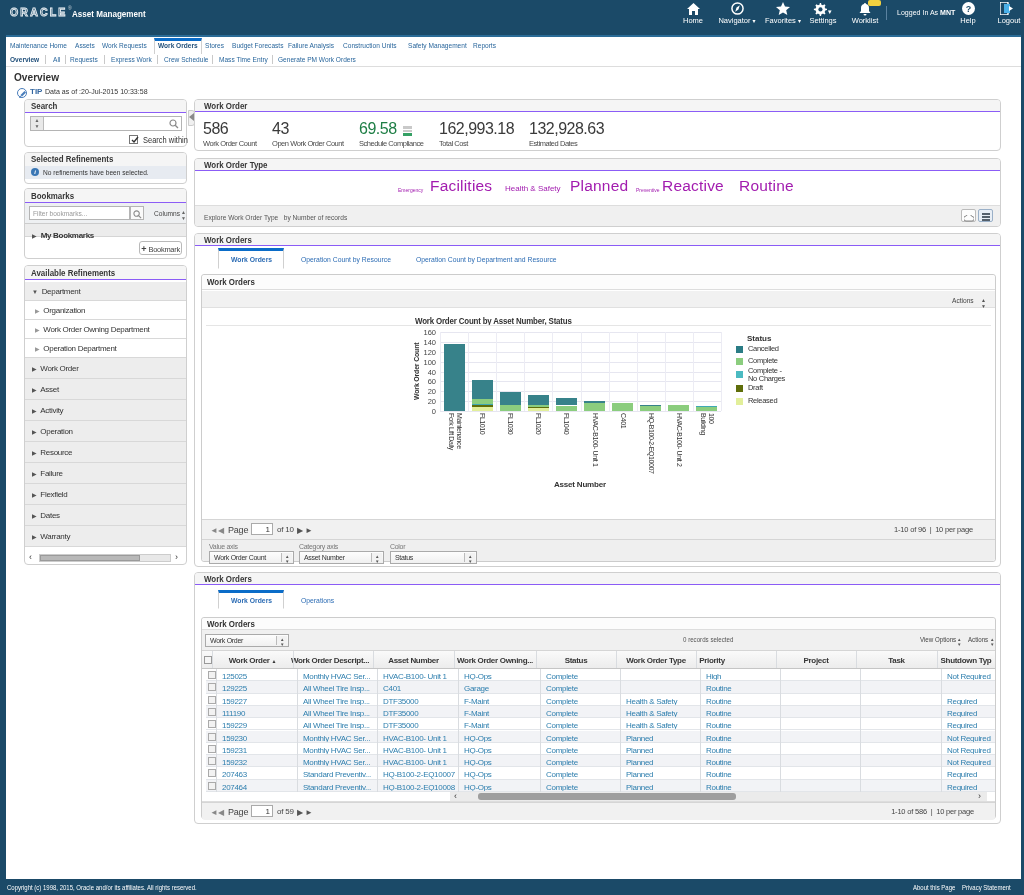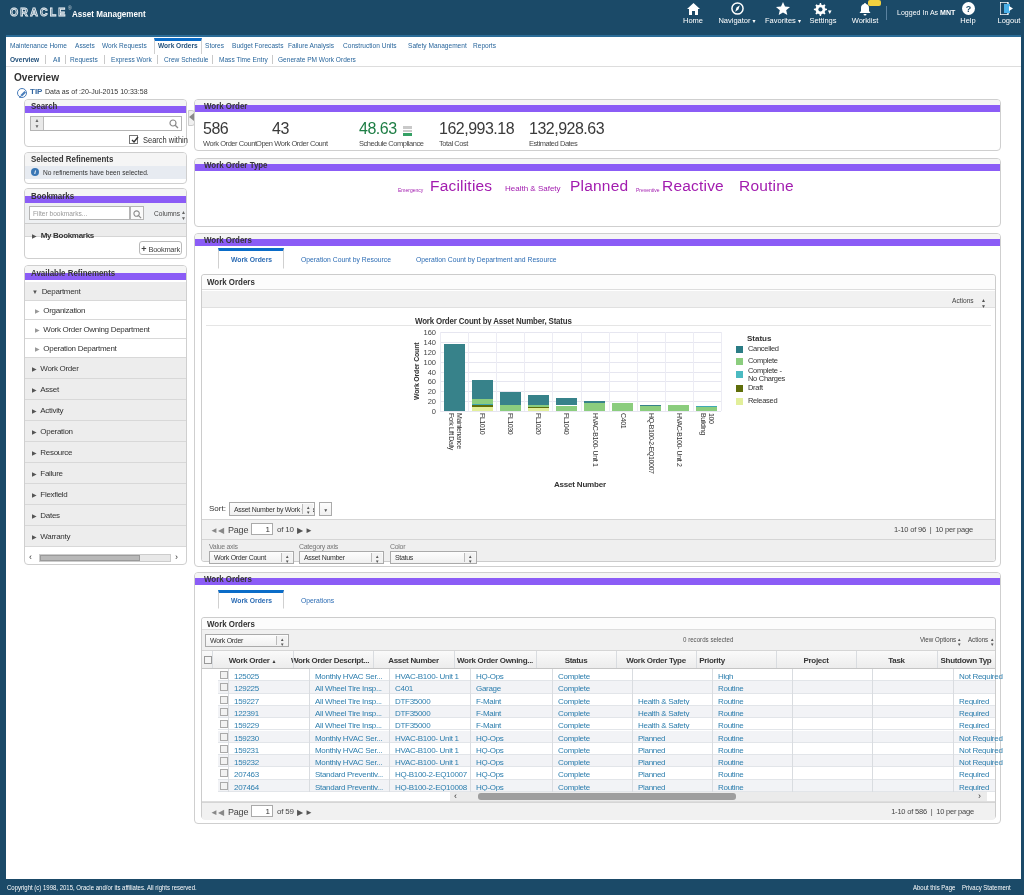--- a/index.html
+++ b/index.html
@@ -1,21 +1,21 @@
 <!DOCTYPE html>
 <html><head>
 <meta charset="utf-8">
 <style>
 *{margin:0;padding:0;box-sizing:border-box}
 html,body{width:1024px;height:895px;overflow:hidden}
 body{font-family:"Liberation Sans",sans-serif;position:relative;background:#fff;color:#333}
 .abs{position:absolute}
 .sx88{transform:scaleX(0.88);transform-origin:0 50%;white-space:nowrap;display:inline-block}
 .panel{position:absolute;border:1px solid #cfcfcf;border-radius:4px;background:#fff}
-.phead{position:absolute;left:0;right:0;top:0;background:#f5f5f5;border-bottom:7px solid #8b5cf6;border-radius:3px 3px 0 0;font-weight:bold;color:#363636}
+.phead{position:absolute;left:0;right:0;top:0;background:#f5f5f5;border-bottom:1px solid #8b5cf6;border-radius:3px 3px 0 0;font-weight:bold;color:#363636}
 .vlab{position:absolute;font-size:7px;letter-spacing:-0.4px;color:#333;line-height:8px;white-space:nowrap;transform:rotate(90deg);transform-origin:0 0}
 .hlab{color:#fff;font-size:7.5px;text-align:center}
 .ntab{top:41px;font-size:8px;color:#29669c}
 .ntab>*,.ntab{white-space:nowrap}
 .ntab{transform-origin:0 50%}
 .stab{top:55px;font-size:8px;color:#29669c;white-space:nowrap}
 .ssep{top:55px;width:1px;height:9px;background:#c9c9c9}
 .ntab,.stab{transform:scaleX(0.82);transform-origin:0 0}
 .srow{position:absolute;left:0;right:0;font-size:8px;letter-spacing:-0.3px;color:#333;background:#ededed;border-bottom:1px solid #d8d8d8}
 .srow .arr{color:#555;font-size:6px;margin:0 4px 0 7px}
@@ -214,22 +214,22 @@
 
 <div class="abs" style="left:188px;top:110px;width:7px;height:16px;background:#f0f0f0;border:1px solid #ccc;border-radius:0 3px 3px 0"></div>
 <div class="abs" style="left:189px;top:113px;width:0;height:0;border-top:4px solid transparent;border-bottom:4px solid transparent;border-right:5px solid #8a8a8a"></div>
 
 <div id="panelA">
   <div class="panel" style="left:194px;top:99px;width:807px;height:52px">
     <div class="phead" style="height:12px;font-size:9px;padding:1px 0 0 9px"><span class="sx88">Work Order</span></div>
     <div class="abs mnum" style="left:8px;top:20px">586</div>
     <div class="abs mlab" style="left:8px;top:39px">Work Order Count</div>
     <div class="abs mnum" style="left:77px;top:20px">43</div>
-    <div class="abs mlab" style="left:61px;top:39px">Open Work Order Count</div>
-    <div class="abs mnum" style="left:164px;top:20px;color:#1e7e45">48.63</div>
+    <div class="abs mlab" style="left:77px;top:39px">Open Work Order Count</div>
+    <div class="abs mnum" style="left:164px;top:20px;color:#1e7e45">69.58</div>
     <div class="abs" style="left:208px;top:26px;width:9px;height:10px">
       <div style="width:9px;height:2.5px;background:#c9c9c9;margin-bottom:1px"></div>
       <div style="width:9px;height:2.5px;background:#c9c9c9;margin-bottom:1px"></div>
       <div style="width:9px;height:2.5px;background:#35a064"></div>
     </div>
     <div class="abs mlab" style="left:164px;top:39px">Schedule Compliance</div>
     <div class="abs mnum" style="left:244px;top:20px">162,993.18</div>
     <div class="abs mlab" style="left:244px;top:39px">Total Cost</div>
     <div class="abs mnum" style="left:334px;top:20px">132,928.63</div>
     <div class="abs mlab" style="left:334px;top:39px">Estimated Dates</div>
@@ -239,20 +239,35 @@
   <div class="panel" style="left:194px;top:158px;width:807px;height:69px">
     <div class="phead" style="height:12px;font-size:9px;padding:1px 0 0 9px"><span class="sx88">Work Order Type</span></div>
     <div class="abs" style="left:0;right:0;top:12px;height:34px;background:#fff">
       <div class="abs tag" style="left:203px;top:16px;font-size:5px">Emergency</div>
       <div class="abs tag" style="left:235px;top:6px;font-size:15.5px;letter-spacing:0.2px">Facilities</div>
       <div class="abs tag" style="left:310px;top:13px;font-size:8px">Health &amp; Safety</div>
       <div class="abs tag" style="left:375px;top:6px;font-size:15.5px;letter-spacing:0.2px">Planned</div>
       <div class="abs tag" style="left:441px;top:16px;font-size:5px">Preventive</div>
       <div class="abs tag" style="left:467px;top:6px;font-size:15.5px;letter-spacing:0.2px">Reactive</div>
       <div class="abs tag" style="left:544px;top:6px;font-size:15.5px;letter-spacing:0.2px">Routine</div>
+    </div>
+    <div class="abs" style="left:0;right:0;top:46px;bottom:0;background:#f0f0f0;border-top:1px solid #ddd;border-radius:0 0 3px 3px">
+      <div class="abs" style="left:9px;top:7px;font-size:7.5px;color:#555"><span class="sx88">Explore Work Order Type&nbsp;&nbsp;&nbsp;by Number of records</span></div>
+      <div class="abs" style="left:766px;top:3px;width:15px;height:13px;border:1px solid #bbb;border-radius:2px;background:#fdfdfd">
+        <svg style="margin:2.5px 2px" width="10" height="7" viewBox="0 0 10 7">
+            <path d="M2 6 a2.5 2.5 0 0 1 0.2-5 a3 3 0 0 1 5.6 0.4 a2 2 0 0 1 0.2 4.6 Z" fill="none" stroke="#888" stroke-width="1"></path>
+          </svg>
+      </div>
+      <div class="abs" style="left:783px;top:3px;width:15px;height:13px;border:1px solid #9ab0c8;border-radius:2px;background:#e8eef5">
+        <div style="margin:3px 2.5px">
+            <div style="height:1.5px;background:#55606b;margin-bottom:1.5px"></div>
+            <div style="height:1.5px;background:#55606b;margin-bottom:1.5px"></div>
+            <div style="height:1.5px;background:#55606b"></div>
+          </div>
+      </div>
     </div>
   </div>
 </div>
 <div id="panelC">
   <div class="panel" style="left:194px;top:233px;width:807px;height:334px">
     <div class="phead" style="height:12px;font-size:9px;padding:1px 0 0 9px"><span class="sx88">Work Orders</span></div>
 
     <div class="tabbox" style="left:23px;top:14px;width:66px;height:21px"></div>
     <div class="itab" style="left:36px;top:21px;font-weight:bold">Work Orders</div>
     <div class="itab" style="left:106px;top:21px">Operation Count by Resource</div>
@@ -351,27 +366,20 @@
           <div class="lglb" style="left:546px;top:59px">Complete -<br>No Charges</div>
           <div class="lgsq" style="left:534px;top:77px;background:#5F6E0A"></div>
           <div class="lglb" style="left:546px;top:76px">Draft</div>
           <div class="lgsq" style="left:534px;top:90px;background:#E2EF9A"></div>
           <div class="lglb" style="left:546px;top:89px">Released</div>
         </div>
 
         <div class="abs" style="left:352px;top:172px;font-size:8px;font-weight:bold;color:#333;letter-spacing:-0.2px">Asset Number</div>
       </div>
 
-      <div class="abs" style="left:0;right:0;top:225px;height:19px">
-        <div class="abs" style="left:7px;top:4px;font-size:8px;color:#333">Sort:</div>
-        <div class="sel" style="left:27px;top:2px;width:86px;height:14px;padding:2.5px 0 0 4px">Asset Number by Work Orde<div class="dd">▲<br>▼</div></div>
-        <div class="sel" style="left:117px;top:2px;width:13px;height:14px">
-            <div style="text-align:center;font-size:5px;color:#555;padding-top:4px">▼</div>
-          </div>
-      </div>
 
       <div class="pgbar" style="left:0;right:0;top:244px;height:20px">
         <div class="pgl" style="left:8px;top:6px;color:#888">◄</div>
           <div class="pgl" style="left:16px;top:6px;color:#888">◀</div>
         <div class="pgl" style="left:26px;top:5px;font-size:9px">Page</div>
         <div class="abs" style="left:49px;top:3px;width:22px;height:12px;border:1px solid #aaa;background:#fff;font-size:8px;text-align:right;padding:1px 2px 0 0">1</div>
         <div class="pgl" style="left:75px;top:5px">of 10</div>
         <div class="pgl" style="left:95px;top:6px;color:#555">▶</div>
           <div class="pgl" style="left:103px;top:6px;color:#555">►</div>
         <div class="pgl" style="right:22px;top:5px;font-size:7.5px">1-10 of 96&nbsp;&nbsp;|&nbsp;&nbsp;10 per page</div>
@@ -425,21 +433,21 @@
           <div class="colline" style="left:171px"></div>
           <div class="colline" style="left:252px"></div>
           <div class="colline" style="left:334px"></div>
           <div class="colline" style="left:414px"></div>
           <div class="colline" style="left:494px"></div>
           <div class="colline" style="left:574px"></div>
           <div class="colline" style="left:654px"></div>
           <div class="colline" style="left:735px"></div>
         </div>
 
-      <div id="rows" class="abs" style="left:16px;right:0;top:51px;height:123px">
+      <div id="rows" class="abs" style="left:4px;right:0;top:51px;height:123px">
           <div style="position:absolute;left:0;right:0;top:0px;height:12.3px;background:#fff;border-bottom:1px solid #e2e5e9">
             <div style="position:absolute;left:2px;top:2px;width:8px;height:8px;border:1px solid #aaa;background:#f2f2f2"></div>
             <div class="td" style="left:10px;width:81px">125025</div>
             <div class="td" style="left:91px;width:80px">Monthly HVAC Ser...</div>
             <div class="td" style="left:171px;width:81px">HVAC-B100- Unit 1</div>
             <div class="td" style="left:252px;width:82px">HQ-Ops</div>
             <div class="td" style="left:334px;width:80px">Complete</div>
             <div class="td" style="left:494px;width:80px">High</div>
             <div class="td" style="left:735px;width:58px">Not Required</div>
           </div>
@@ -458,21 +466,21 @@
             <div class="td" style="left:91px;width:80px">All Wheel Tire Insp...</div>
             <div class="td" style="left:171px;width:81px">DTF35000</div>
             <div class="td" style="left:252px;width:82px">F-Maint</div>
             <div class="td" style="left:334px;width:80px">Complete</div>
             <div class="td" style="left:414px;width:80px">Health &amp; Safety</div>
             <div class="td" style="left:494px;width:80px">Routine</div>
             <div class="td" style="left:735px;width:58px">Required</div>
           </div>
           <div style="position:absolute;left:0;right:0;top:36.900000000000006px;height:12.3px;background:#f2f3f6;border-bottom:1px solid #e2e5e9">
             <div style="position:absolute;left:2px;top:2px;width:8px;height:8px;border:1px solid #aaa;background:#f2f2f2"></div>
-            <div class="td" style="left:10px;width:81px">122391</div>
+            <div class="td" style="left:10px;width:81px">111190</div>
             <div class="td" style="left:91px;width:80px">All Wheel Tire Insp...</div>
             <div class="td" style="left:171px;width:81px">DTF35000</div>
             <div class="td" style="left:252px;width:82px">F-Maint</div>
             <div class="td" style="left:334px;width:80px">Complete</div>
             <div class="td" style="left:414px;width:80px">Health &amp; Safety</div>
             <div class="td" style="left:494px;width:80px">Routine</div>
             <div class="td" style="left:735px;width:58px">Required</div>
           </div>
           <div style="position:absolute;left:0;right:0;top:49.2px;height:12.3px;background:#fff;border-bottom:1px solid #e2e5e9">
             <div style="position:absolute;left:2px;top:2px;width:8px;height:8px;border:1px solid #aaa;background:#f2f2f2"></div>

